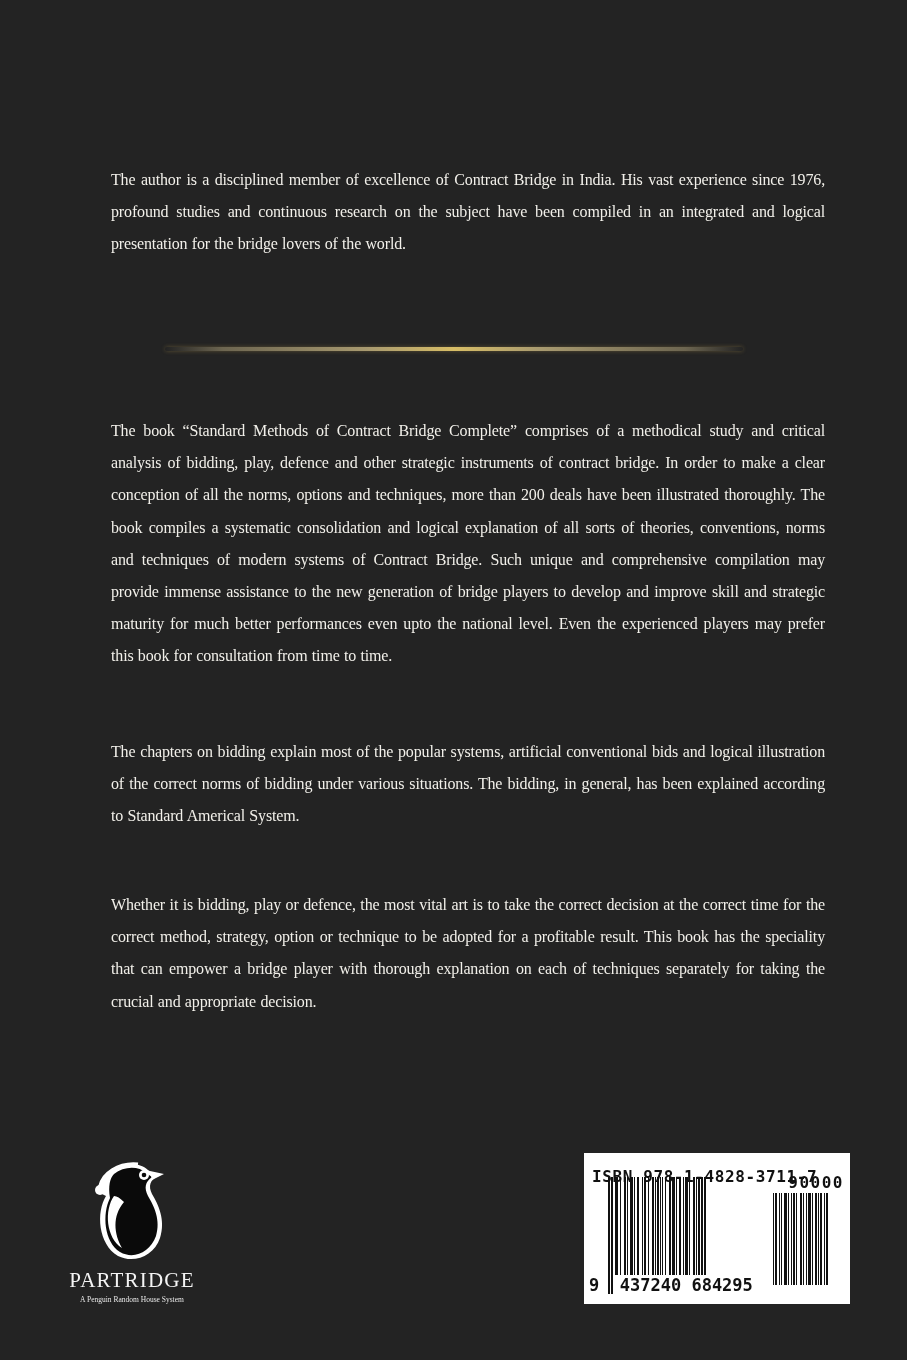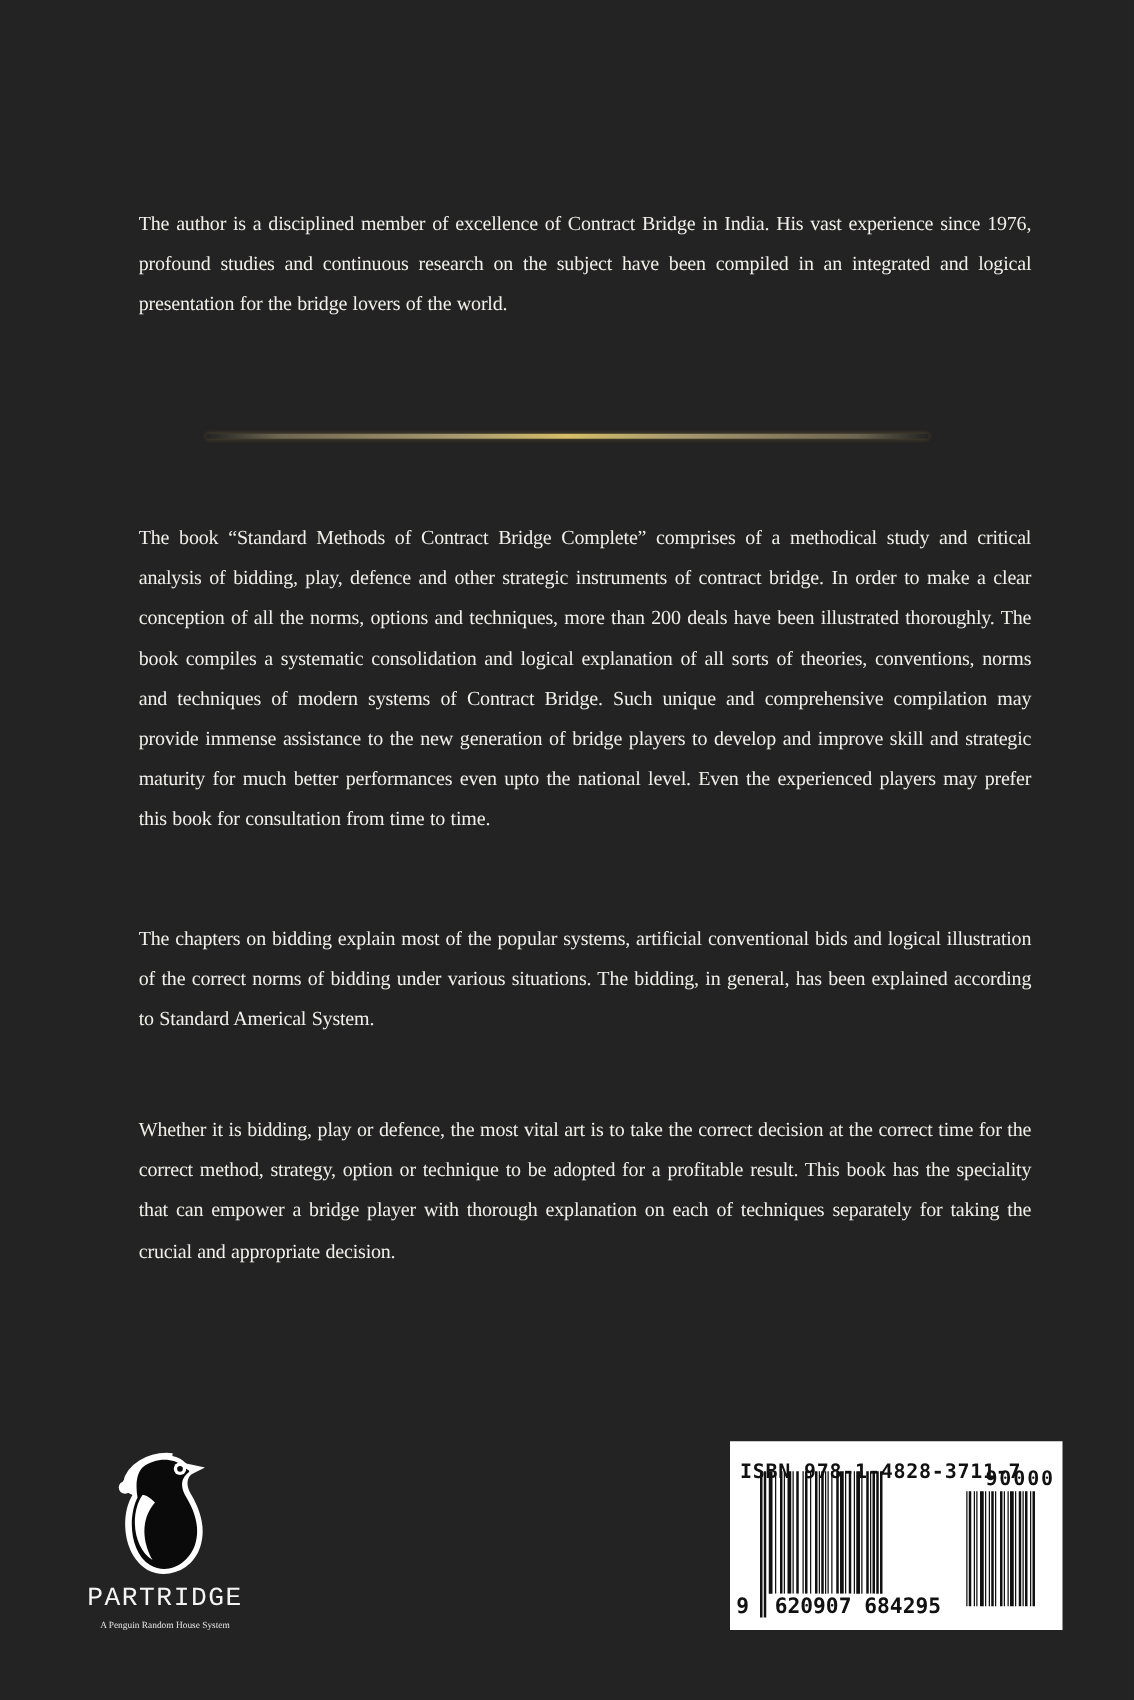--- a/index.html
+++ b/index.html
@@ -61,21 +61,21 @@
     position: absolute;
     left: 40px;
     top: 0;
   }
   .brand {
     position: absolute;
     left: 0;
     top: 116px;
     width: 160px;
     text-align: center;
-    font-family: Liberation Mono, monospace;
+    font-family: Liberation Serif, serif;
     font-size: 21px;
     letter-spacing: 1.2px;
     color: #f4f4f4;
   }
   .tagline {
     position: absolute;
     left: 0;
     top: 143px;
     width: 160px;
     text-align: center;
@@ -270,14 +270,14 @@
       <div class="bar" style="width: 2px; background: rgb(17, 17, 17);"></div>
       <div class="bar" style="width: 1px; background: transparent;"></div>
       <div class="bar" style="width: 1px; background: rgb(17, 17, 17);"></div>
       <div class="bar" style="width: 1px; background: transparent;"></div>
       <div class="bar" style="width: 2px; background: rgb(17, 17, 17);"></div>
       <div class="bar" style="width: 2px; background: transparent;"></div>
       <div class="bar" style="width: 1px; background: rgb(17, 17, 17);"></div>
       <div class="bar" style="width: 1px; background: transparent;"></div>
       <div class="bar" style="width: 2px; background: rgb(17, 17, 17);"></div>
     </div>
-  <div class="ean-digits"><span>9</span>  <span>620907</span> <span>684295</span></div>
+  <div class="ean-digits"><span>9</span>  <span>437240</span> <span>684295</span></div>
 </div>
 
 </body></html>

